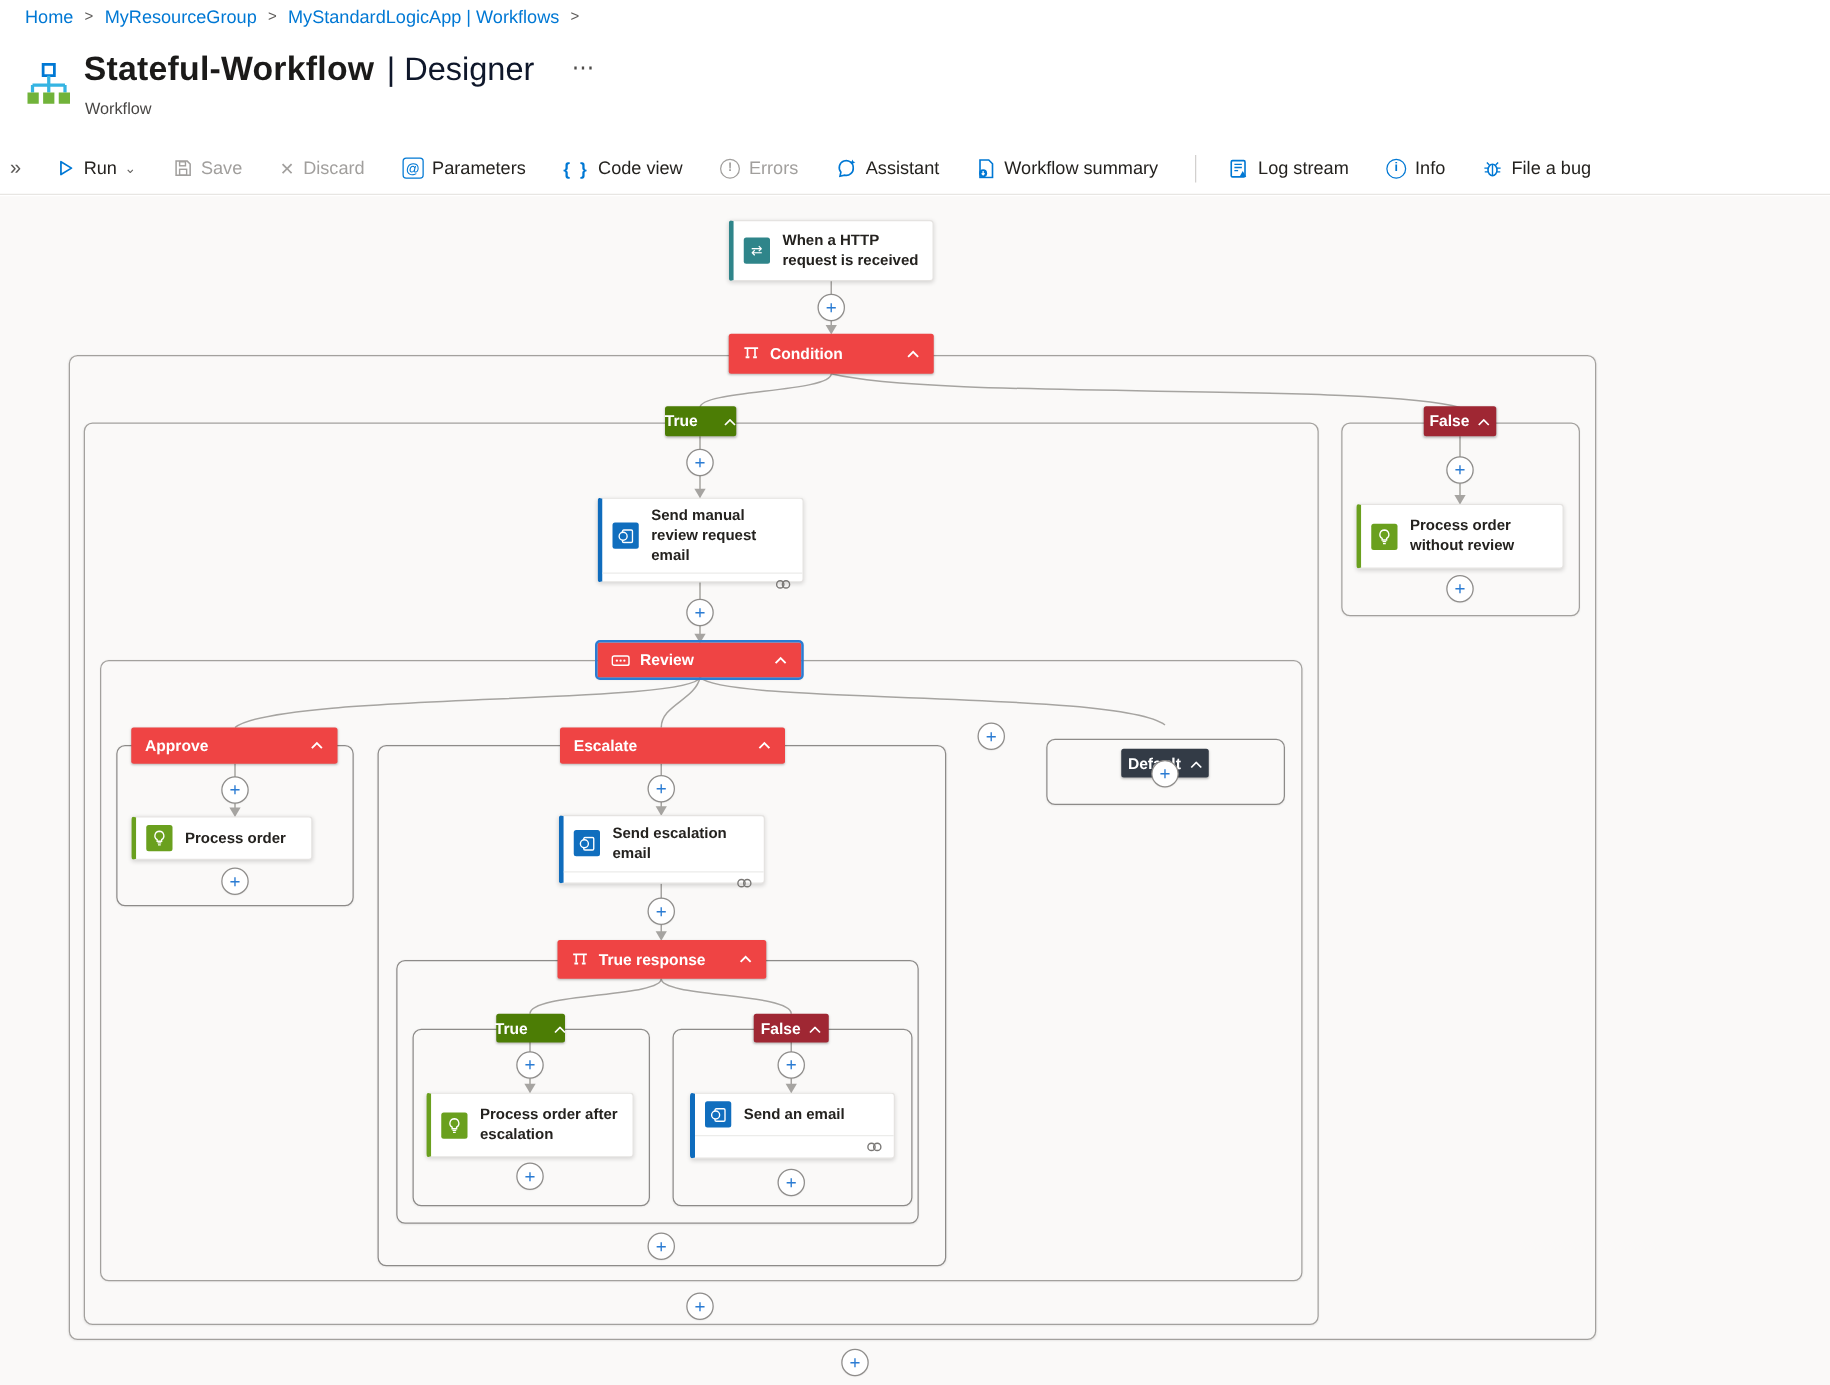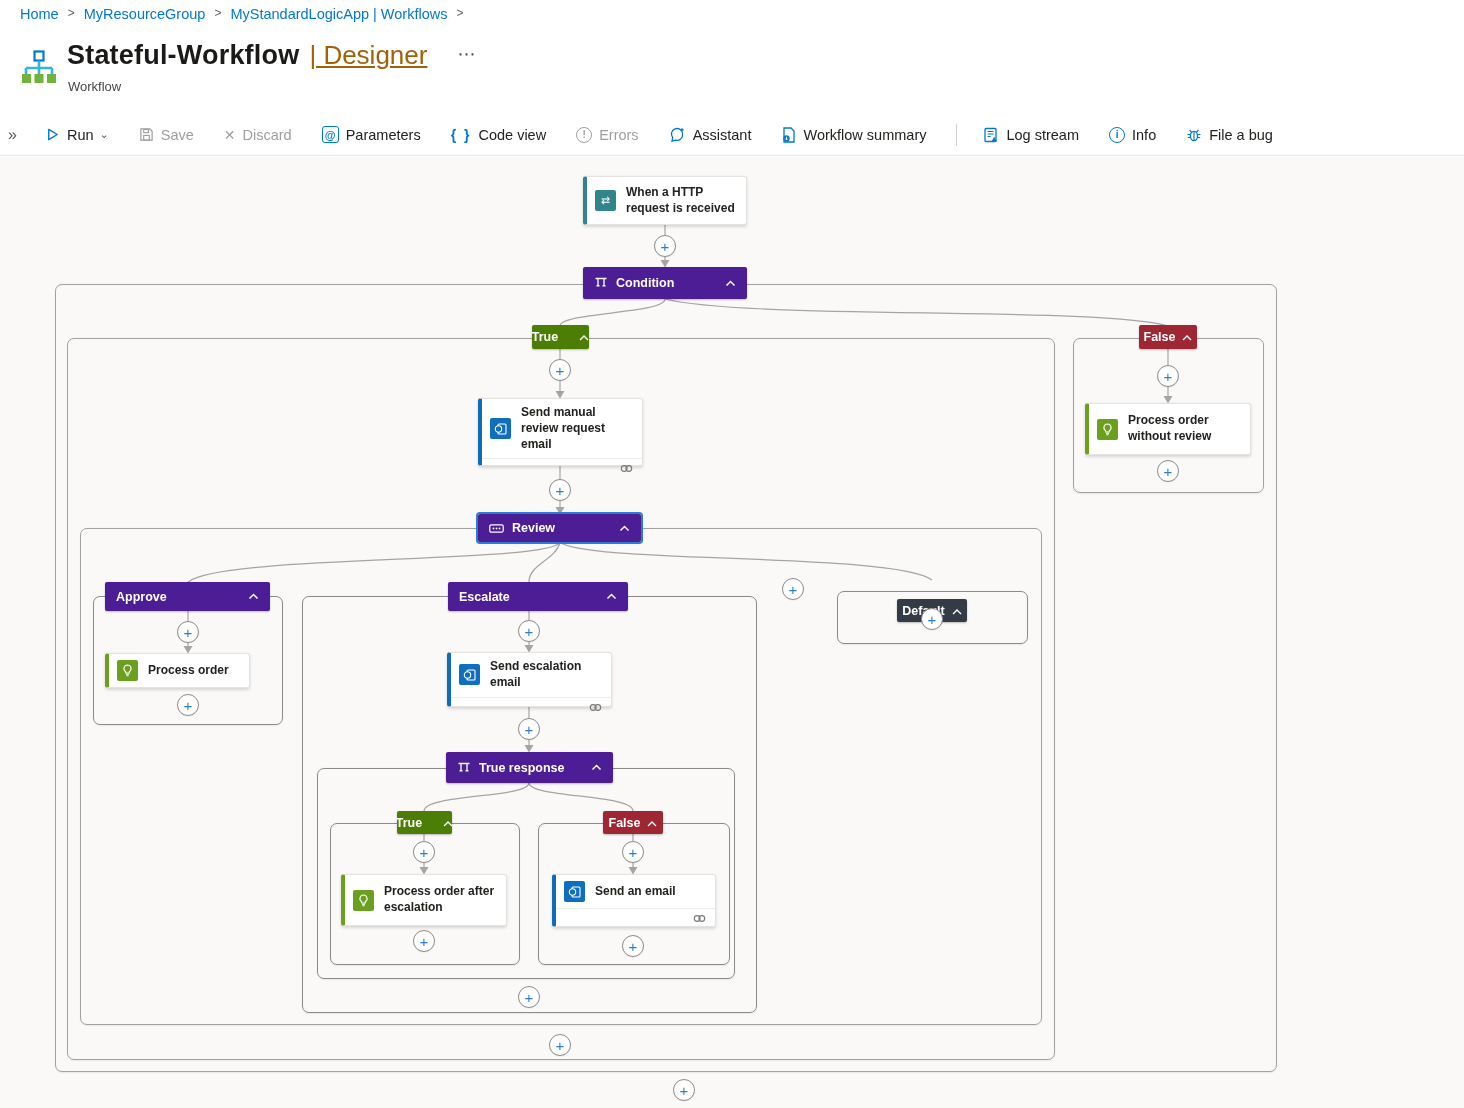--- a/index.html
+++ b/index.html
@@ -8,21 +8,21 @@
 
   
   .crumbs { position:absolute; left:20px; top:6px; font-size:14.5px; display:flex; gap:9px; }
   .crumbs a { color:#0078d4; text-decoration:none; cursor:pointer; }
   .crumbs .sep { color:#605e5c; font-size:12px; }
 
   
   .logo { position:absolute; left:21px; top:50px; width:36px; height:38px; }
   .title-row { position:absolute; left:67px; top:40px; display:flex; align-items:baseline; gap:10px; }
   .title-main { font-size:27px; font-weight:bold; color:#1b1a19; letter-spacing:.2px; }
-  .title-view { font-size:26px; font-weight:normal; color:#a16207;text-decoration:underline; }
+  .title-view { font-size:26px; font-weight:normal; color:#0f172a; }
   .more-btn { font-size:18px; color:#4d4b49; margin-left:20px; cursor:pointer; position:relative; top:-4px; }
   .subtitle { position:absolute; left:68px; top:79px; font-size:13px; color:#494745; }
 
   
   .toolbar { position:absolute; left:0; top:114px; width:1464px; height:42px; border-bottom:1px solid #e8e6e3; display:flex; align-items:center; }
   .tb-collapse { color:#5b5957; font-size:16px; margin:0 28px 0 8px; cursor:pointer; }
   .tb-item { display:flex; align-items:center; gap:7px; font-size:14.5px; color:#24221f; margin-right:30px; cursor:pointer; white-space:nowrap; }
   .tb-item.disabled { color:#a19f9d; cursor:default; }
   .tb-item svg { display:block; }
   .tb-caret { font-size:11px; color:#605e5c; margin-left:-1px; }
@@ -33,21 +33,21 @@
   .circ-ic.blue { border:1.4px solid #0078d4; color:#0078d4; }
   .tb-sep { width:1px; height:22px; background:#d2d0ce; margin-right:26px; }
 
   
   .canvas-bg { position:absolute; left:0; top:157px; width:1464px; height:951px; background:#faf9f8; }
   .wires { position:absolute; left:0; top:0; width:1464px; height:1108px; pointer-events:none; }
 
   .ctr { position:absolute; border:1px solid #a3a19e; border-radius:7px; box-shadow:0 0.5px 1.5px rgba(0,0,0,.07); }
   .ctr.inner { border-color:#8d8b89; }
 
-  .scope { position:absolute; background:#4c1d95; color:#fff; border-radius:2px; display:flex; align-items:center; gap:8px; padding:0 11px; font-size:12.5px; font-weight:bold; box-shadow:0 1px 2px rgba(0,0,0,.25); cursor:pointer; }
+  .scope { position:absolute; background:#ef4444; color:#fff; border-radius:2px; display:flex; align-items:center; gap:8px; padding:0 11px; font-size:12.5px; font-weight:bold; box-shadow:0 1px 2px rgba(0,0,0,.25); cursor:pointer; }
   .scope .chev { margin-left:auto; display:flex; }
   .scope.selected { outline:2px solid #2b7cd3; outline-offset:0; }
 
   .badge { position:absolute; color:#fff; border-radius:2px; display:flex; align-items:center; justify-content:center; gap:7px; font-size:12.5px; font-weight:bold; box-shadow:0 1px 2px rgba(0,0,0,.25); cursor:pointer; }
   .badge.green { background:#4c7d05;gap:21px; }
   .badge.red { background:#9f2733; }
   .badge.dark { background:#333b46; }
 
   .card { position:absolute; background:#fff; border:1px solid #e5e3e1; border-left:4px solid var(--ac); border-radius:3px; box-shadow:0 1.2px 3.2px rgba(0,0,0,.14); display:flex; flex-direction:column; cursor:pointer; }
   .card .cmain { display:flex; align-items:center; gap:10px; padding:6px 8px; flex:1; }

